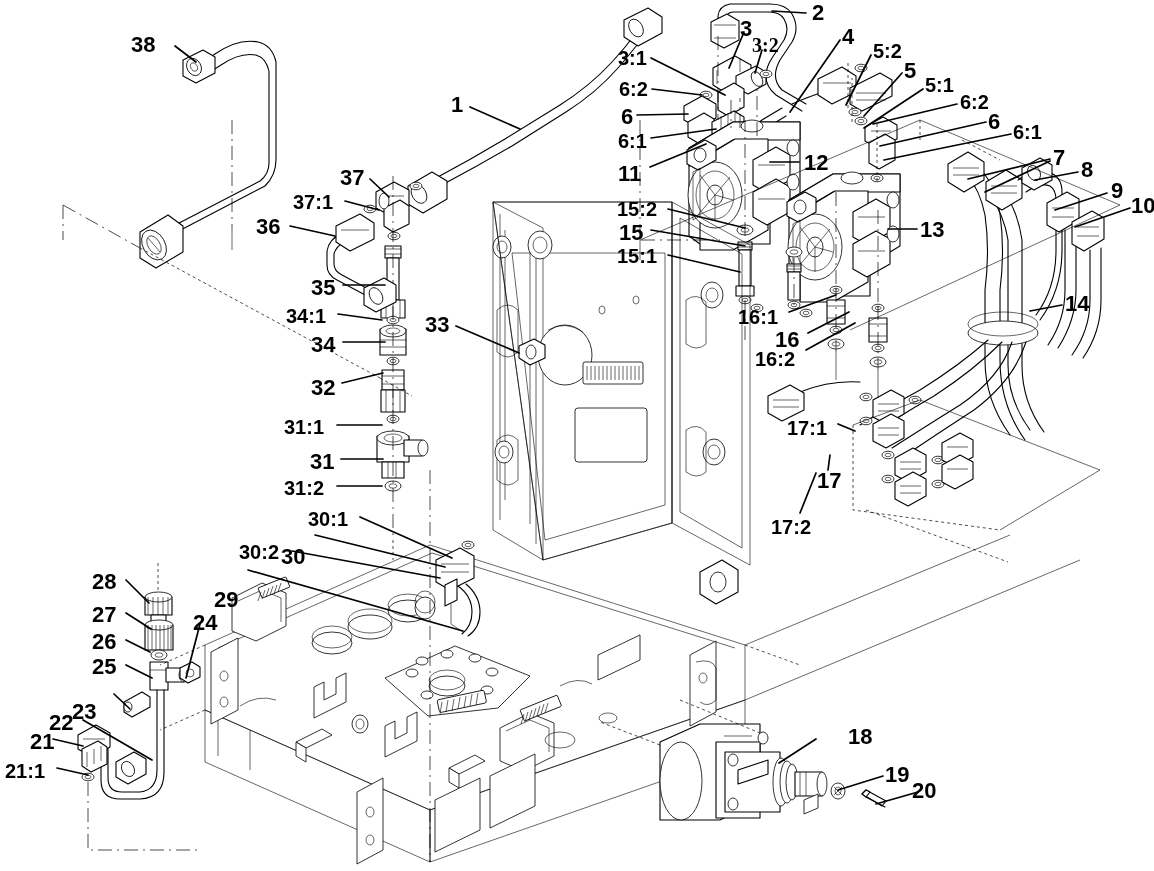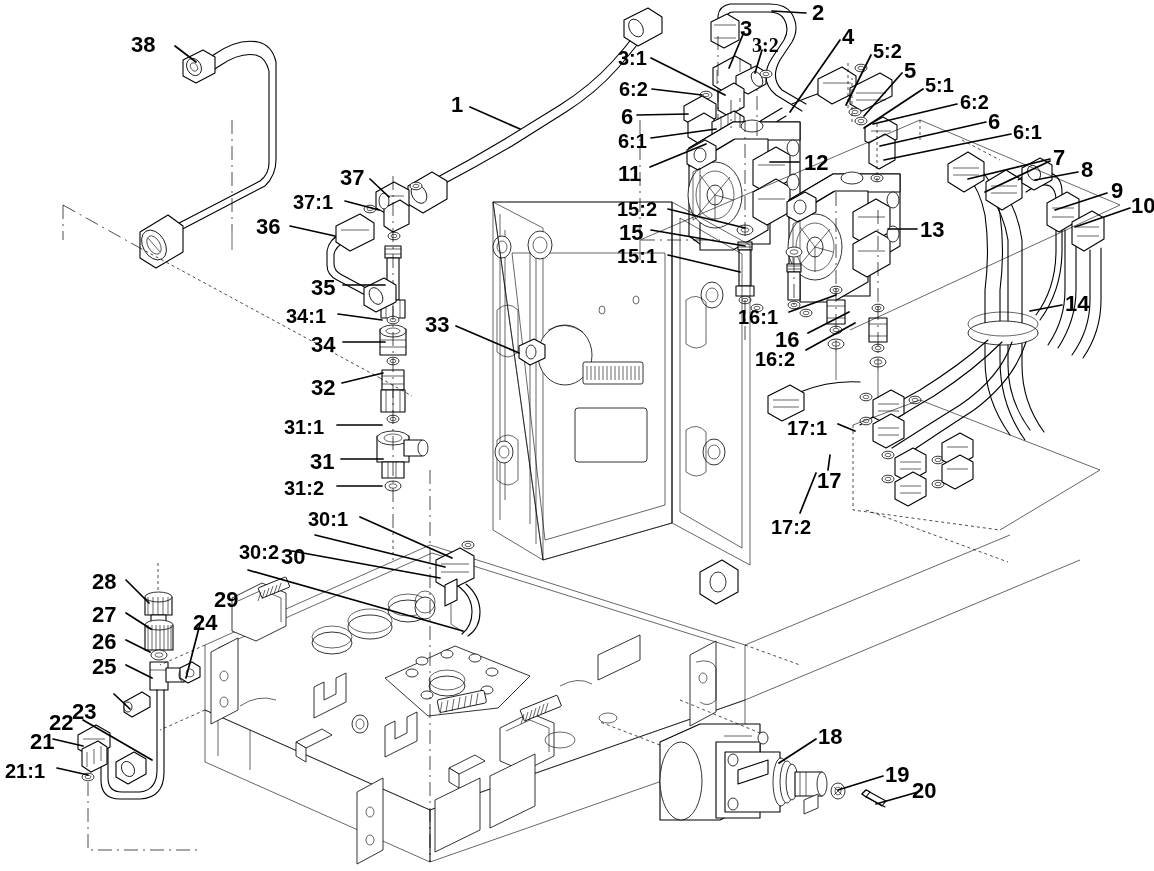--- a/index.html
+++ b/index.html
@@ -704,18 +704,18 @@
       <div class="lbl" style="left: 214px; top: 561px; margin-top: 28px;">29</div>
       <div class="lbl" style="left: 92px; top: 571px;">28</div>
       <div class="lbl" style="left: 92px; top: 604px;">27</div>
       <div class="lbl" style="left: 92px; top: 631px;">26</div>
       <div class="lbl" style="left: 92px; top: 656px;">25</div>
       <div class="lbl" style="left: 193px; top: 612px;">24</div>
       <div class="lbl" style="left: 72px; top: 689px; margin-top: 12px;">23</div>
       <div class="lbl" style="left: 49px; top: 712px;">22</div>
       <div class="lbl" style="left: 19px; top: 731px; margin-left: 11px;">21</div>
       <div class="lbl sm" style="left: 5px; top: 761px;">21:1</div>
-      <div class="lbl" style="left: 818px; top: 726px;">18</div>
+      <div class="lbl" style="left: 848px; top: 726px;">18</div>
       <div class="lbl" style="left: 885px; top: 764px;">19</div>
       <div class="lbl" style="left: 912px; top: 780px;">20</div>
     </div>
 
 </div>
 
 </body></html>

